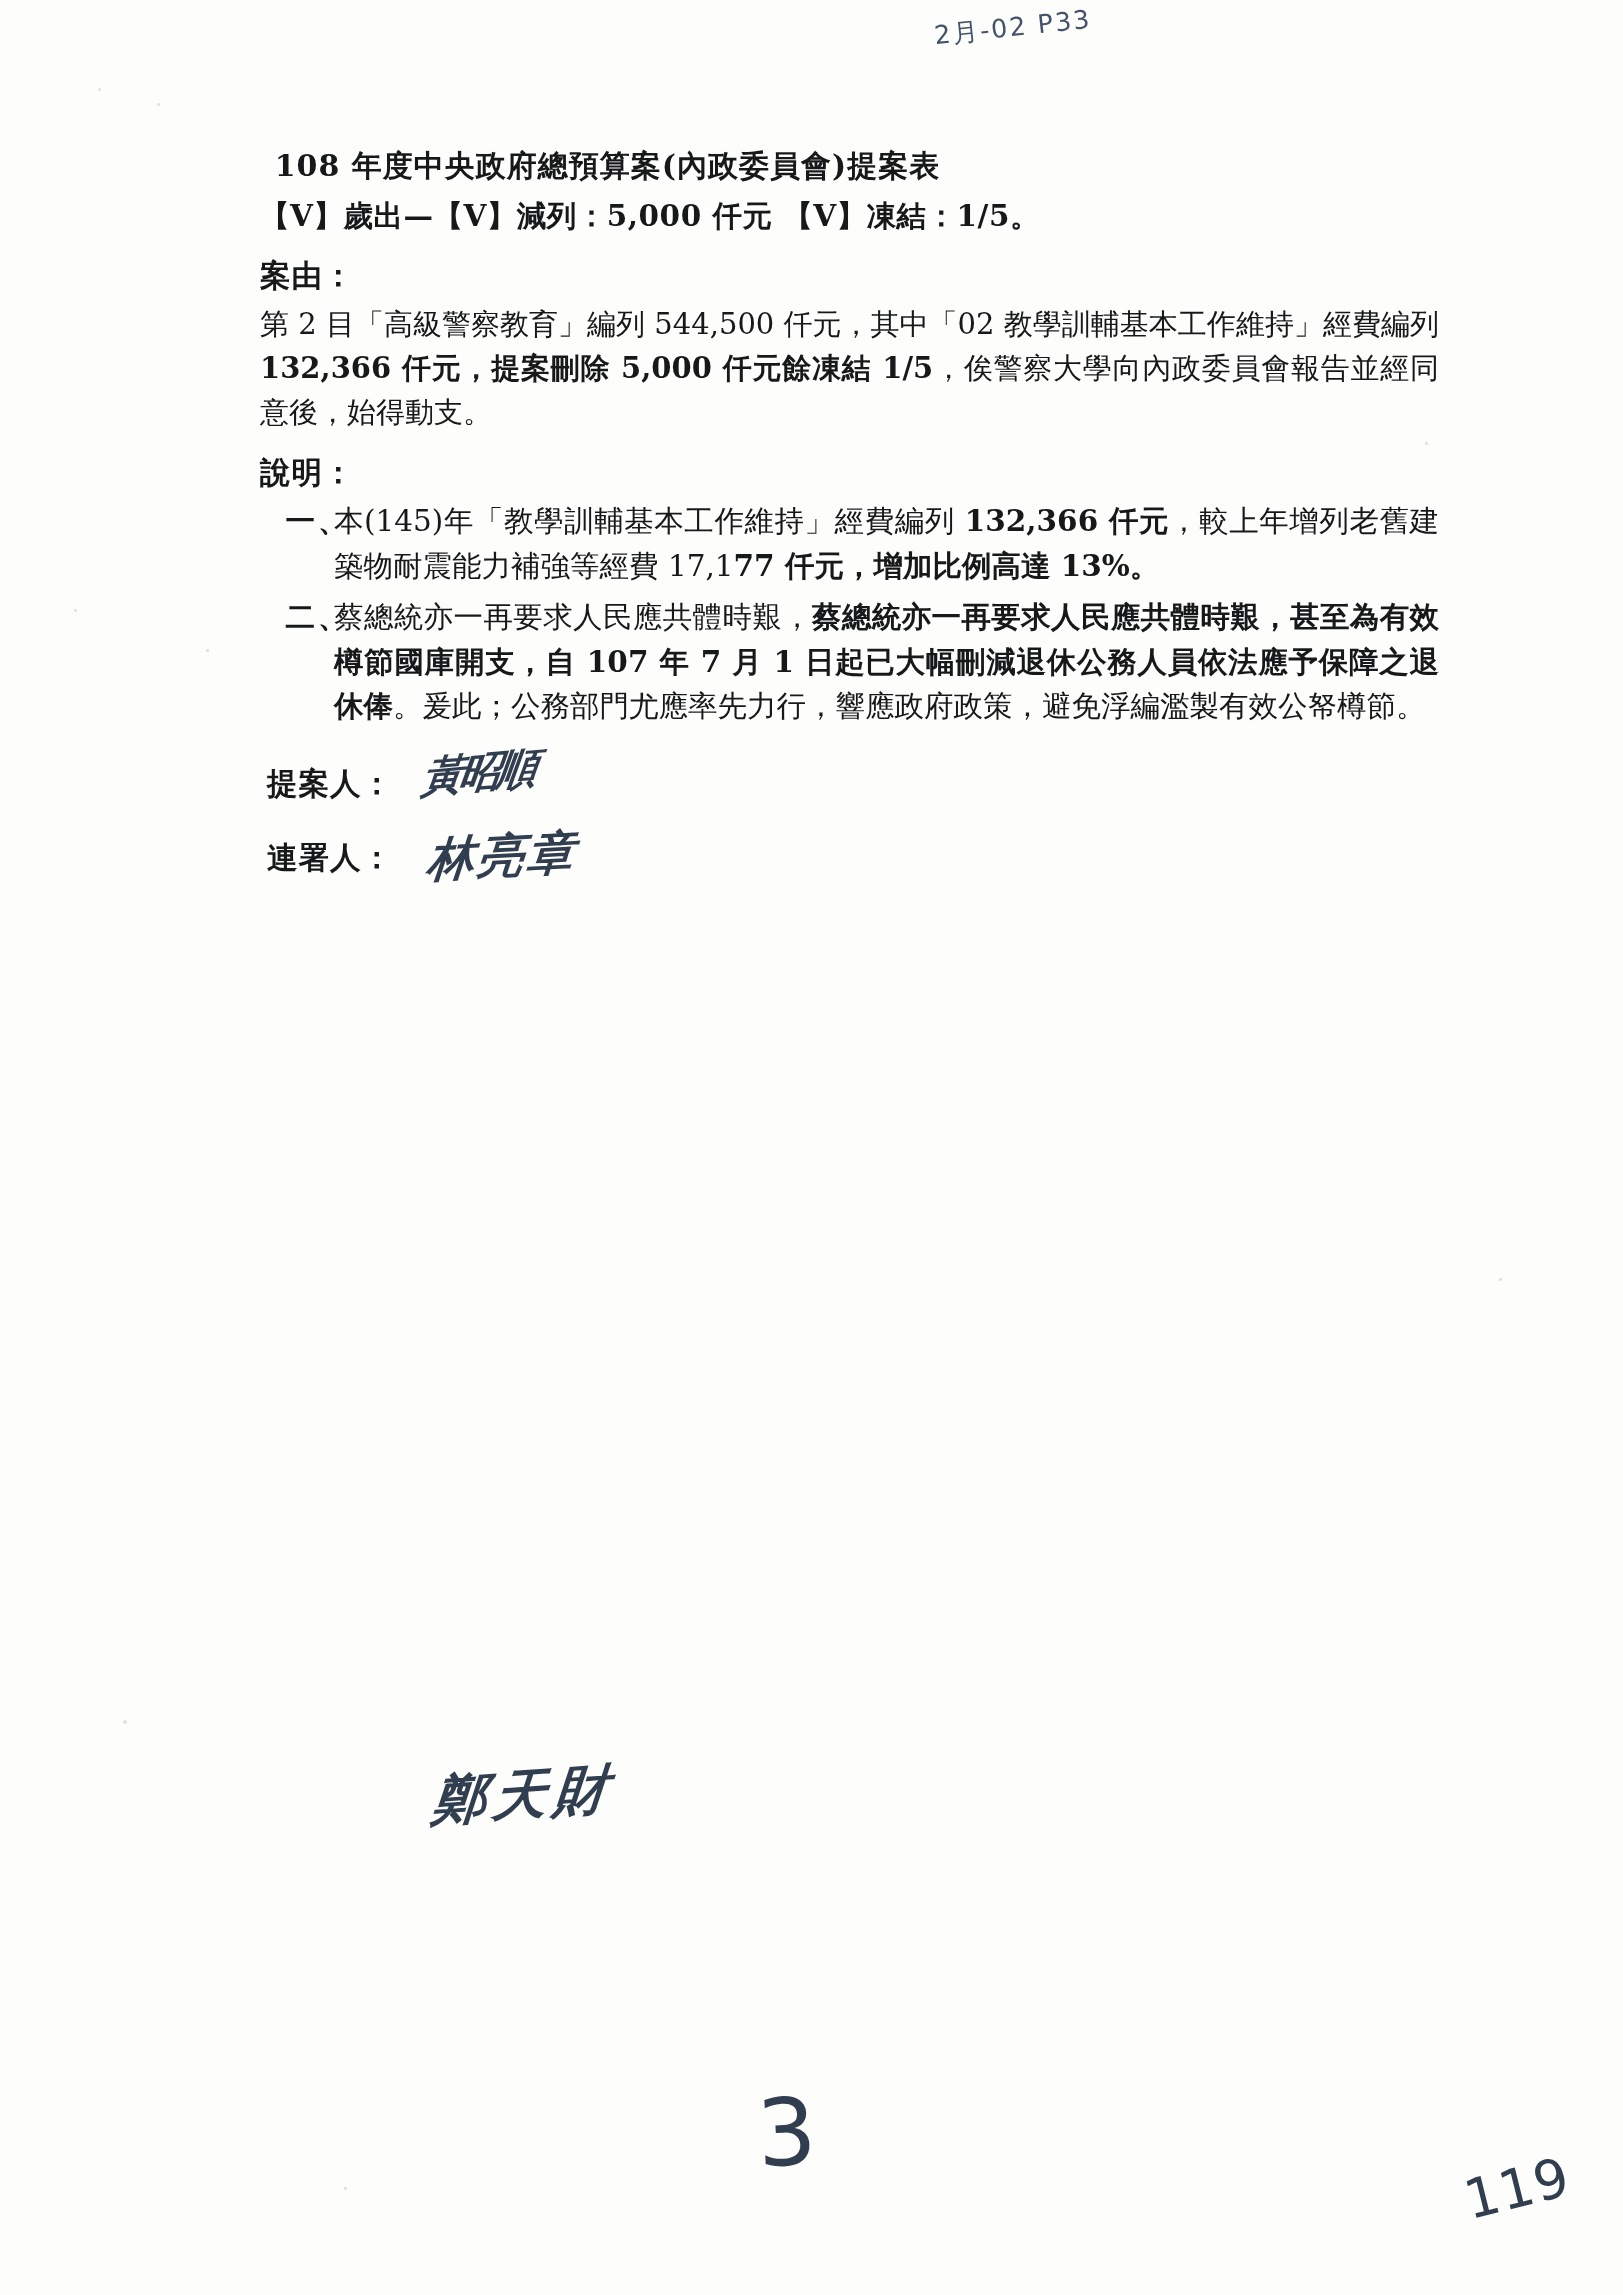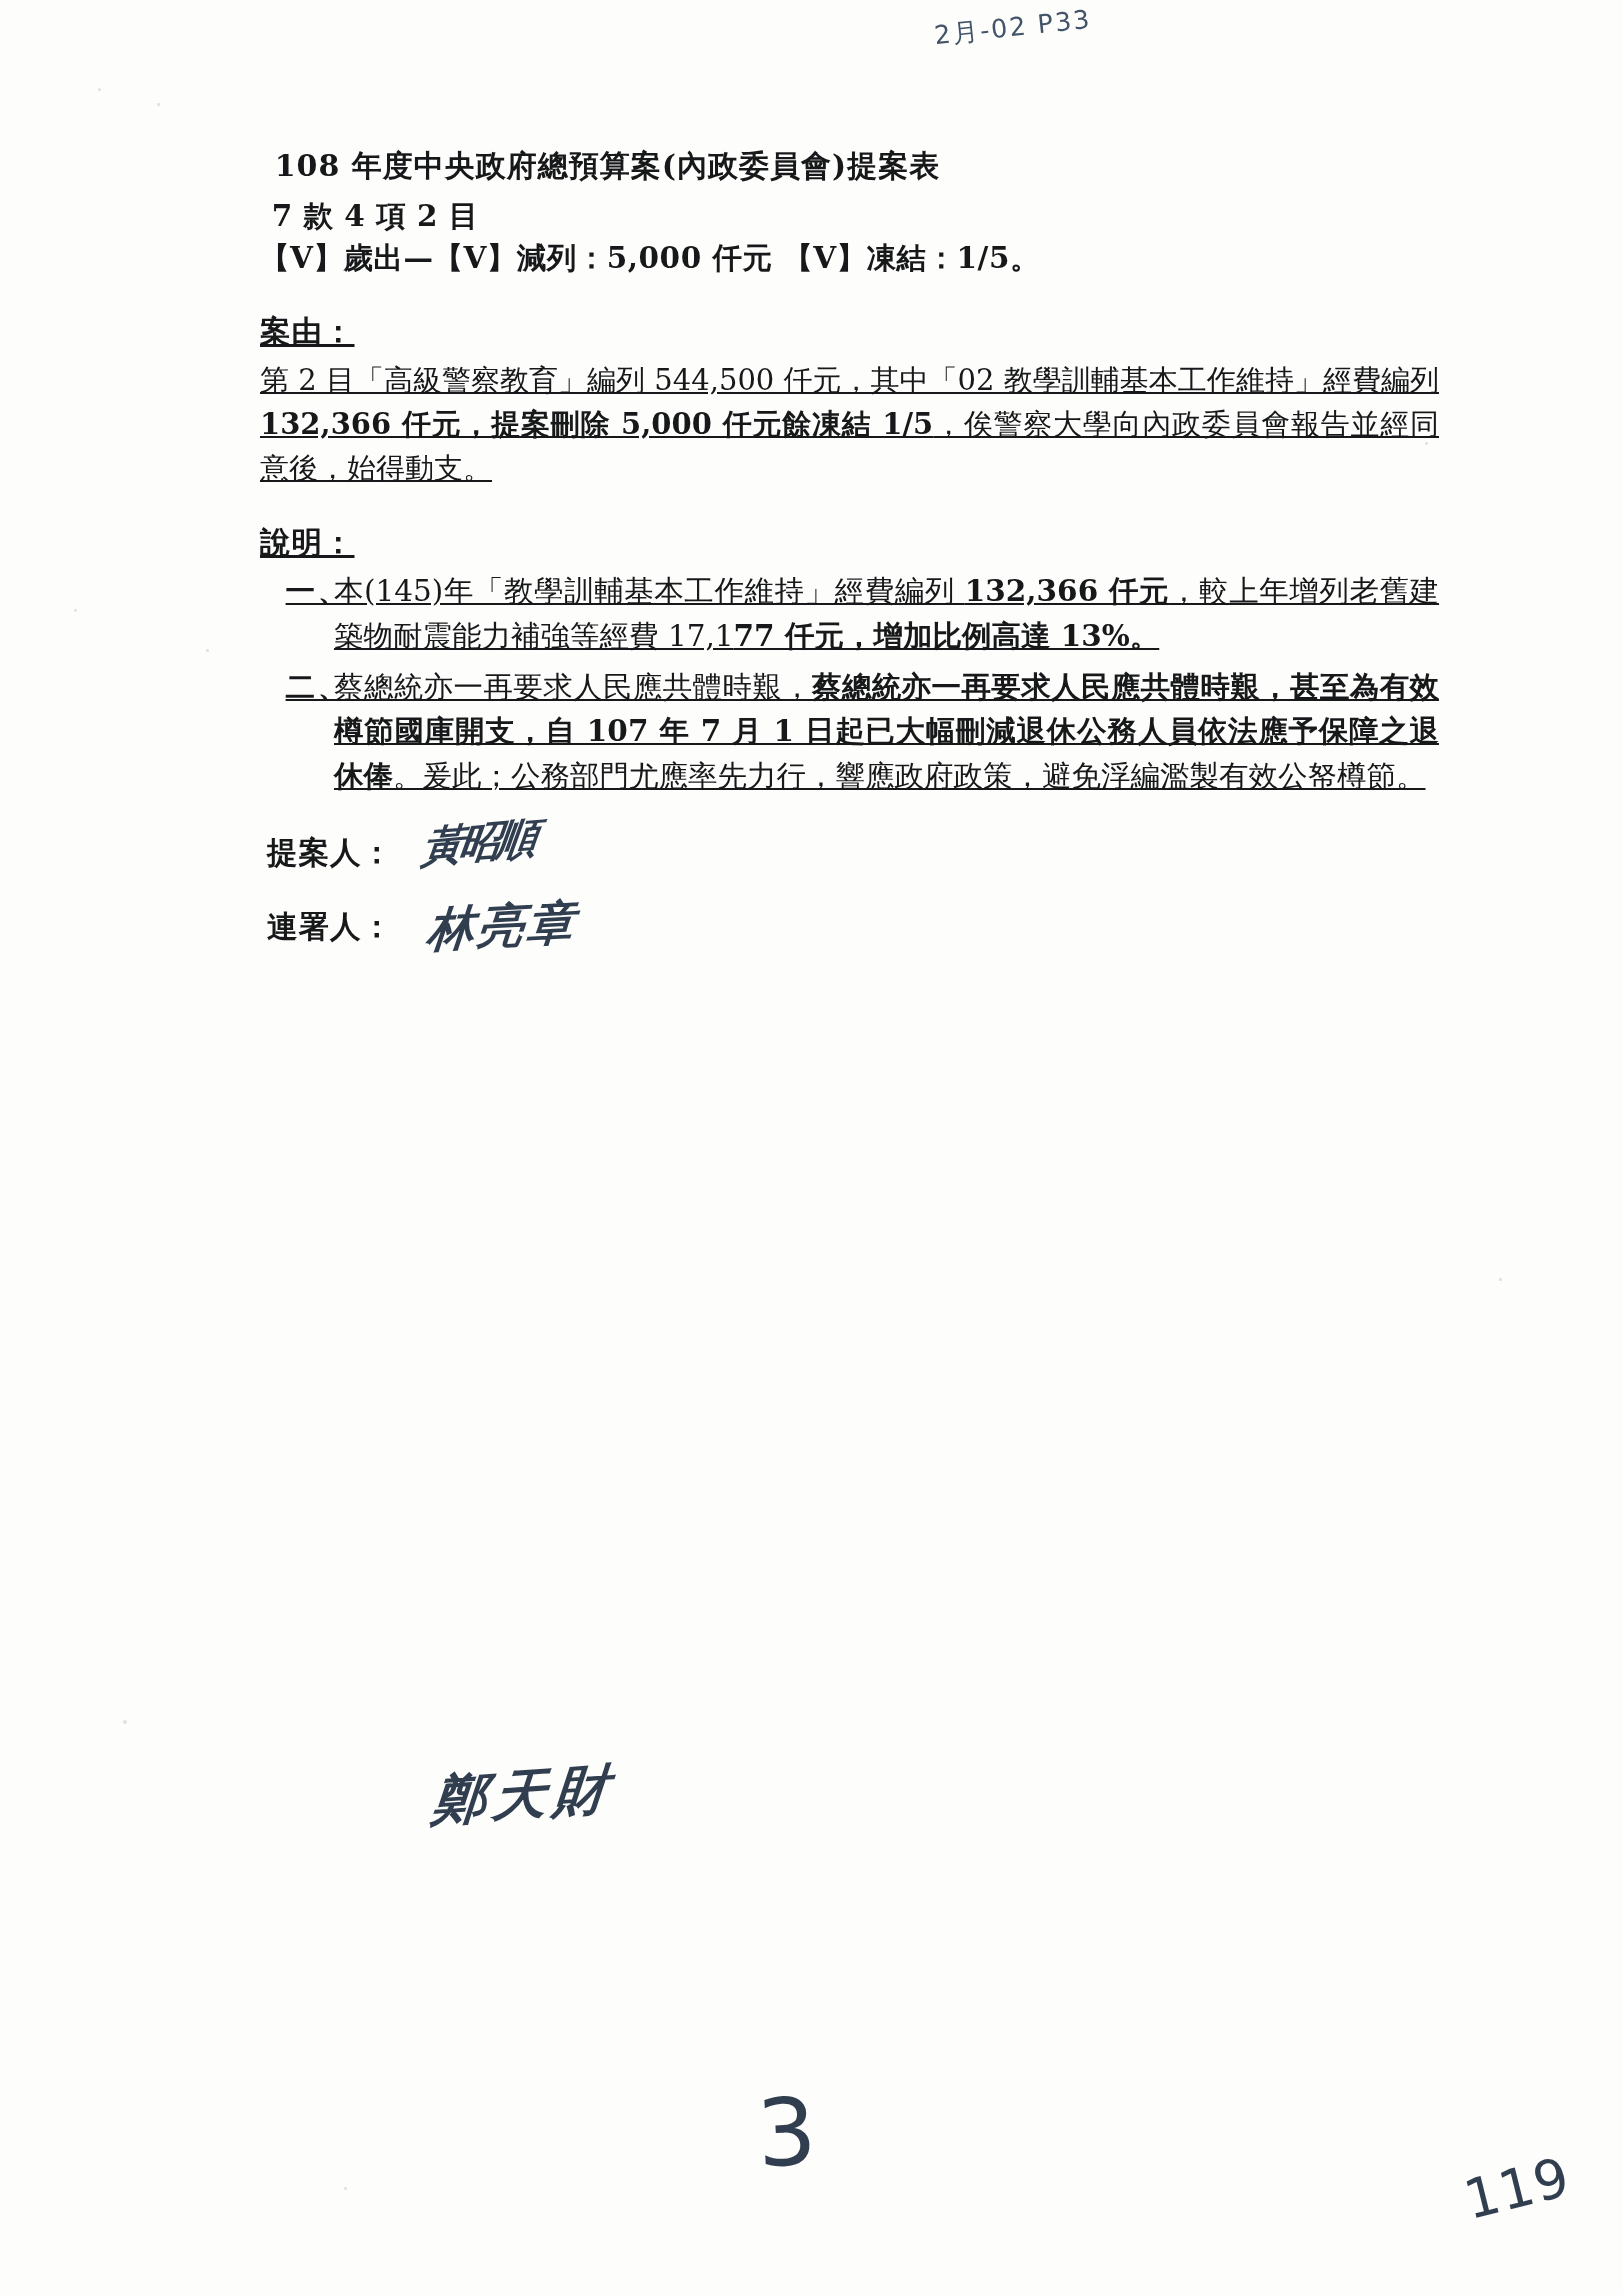--- a/index.html
+++ b/index.html
@@ -68,22 +68,21 @@
     line-height: 1.42;
     font-weight: bold;
     letter-spacing: 0.5px;
     white-space: pre;
   }
   .meta-line.indent {
     padding-left: 11.8px;
   }
 
   .section {
-    margin-top: 33px;
-    text-decoration: underline;
+    margin-top: 19px;
   }
   .section-head {
     font-size: 30.5px;
     font-weight: bold;
     letter-spacing: 1px;
     margin-bottom: 4.9px;
   }
   .para {
     font-size: 29px;
     line-height: 1.52;
@@ -197,21 +196,20 @@
   <div class="speck" style="left:1425px;top:442px;width:2.9px;height:2.9px;"></div>
   <div class="speck" style="left:1499px;top:1278px;width:2.5px;height:2.5px;"></div>
   <div class="speck" style="left:344px;top:2187px;width:2.9px;height:2.9px;"></div>
 
   <div class="hand-top">2月-02 P33</div>
 
   <div class="page-inner">
 
     <h1 class="doc-title">108 年度中央政府總預算案(內政委員會)提案表</h1>
 
-    <div class="meta-line indent">7 款 4 項 2 目</div>
     <div class="meta-line">【V】歲出—【V】減列：5,000 仟元 【V】凍結：1/5。</div>
 
     <div class="section">
       <div class="section-head">案由：</div>
       <div class="para"><span>第 2 目「高級警察教育」編列 544,500 仟元，其中「02 教學訓輔基本工作維持」經費編列 </span><span class="b">132,366 仟元，提案刪除 5,000 仟元餘凍結 1/5</span><span>，俟警察大學向內政委員會報告並經同意後，始得動支。</span></div>
     </div>
 
     <div class="section">
       <div class="section-head">說明：</div>
 

